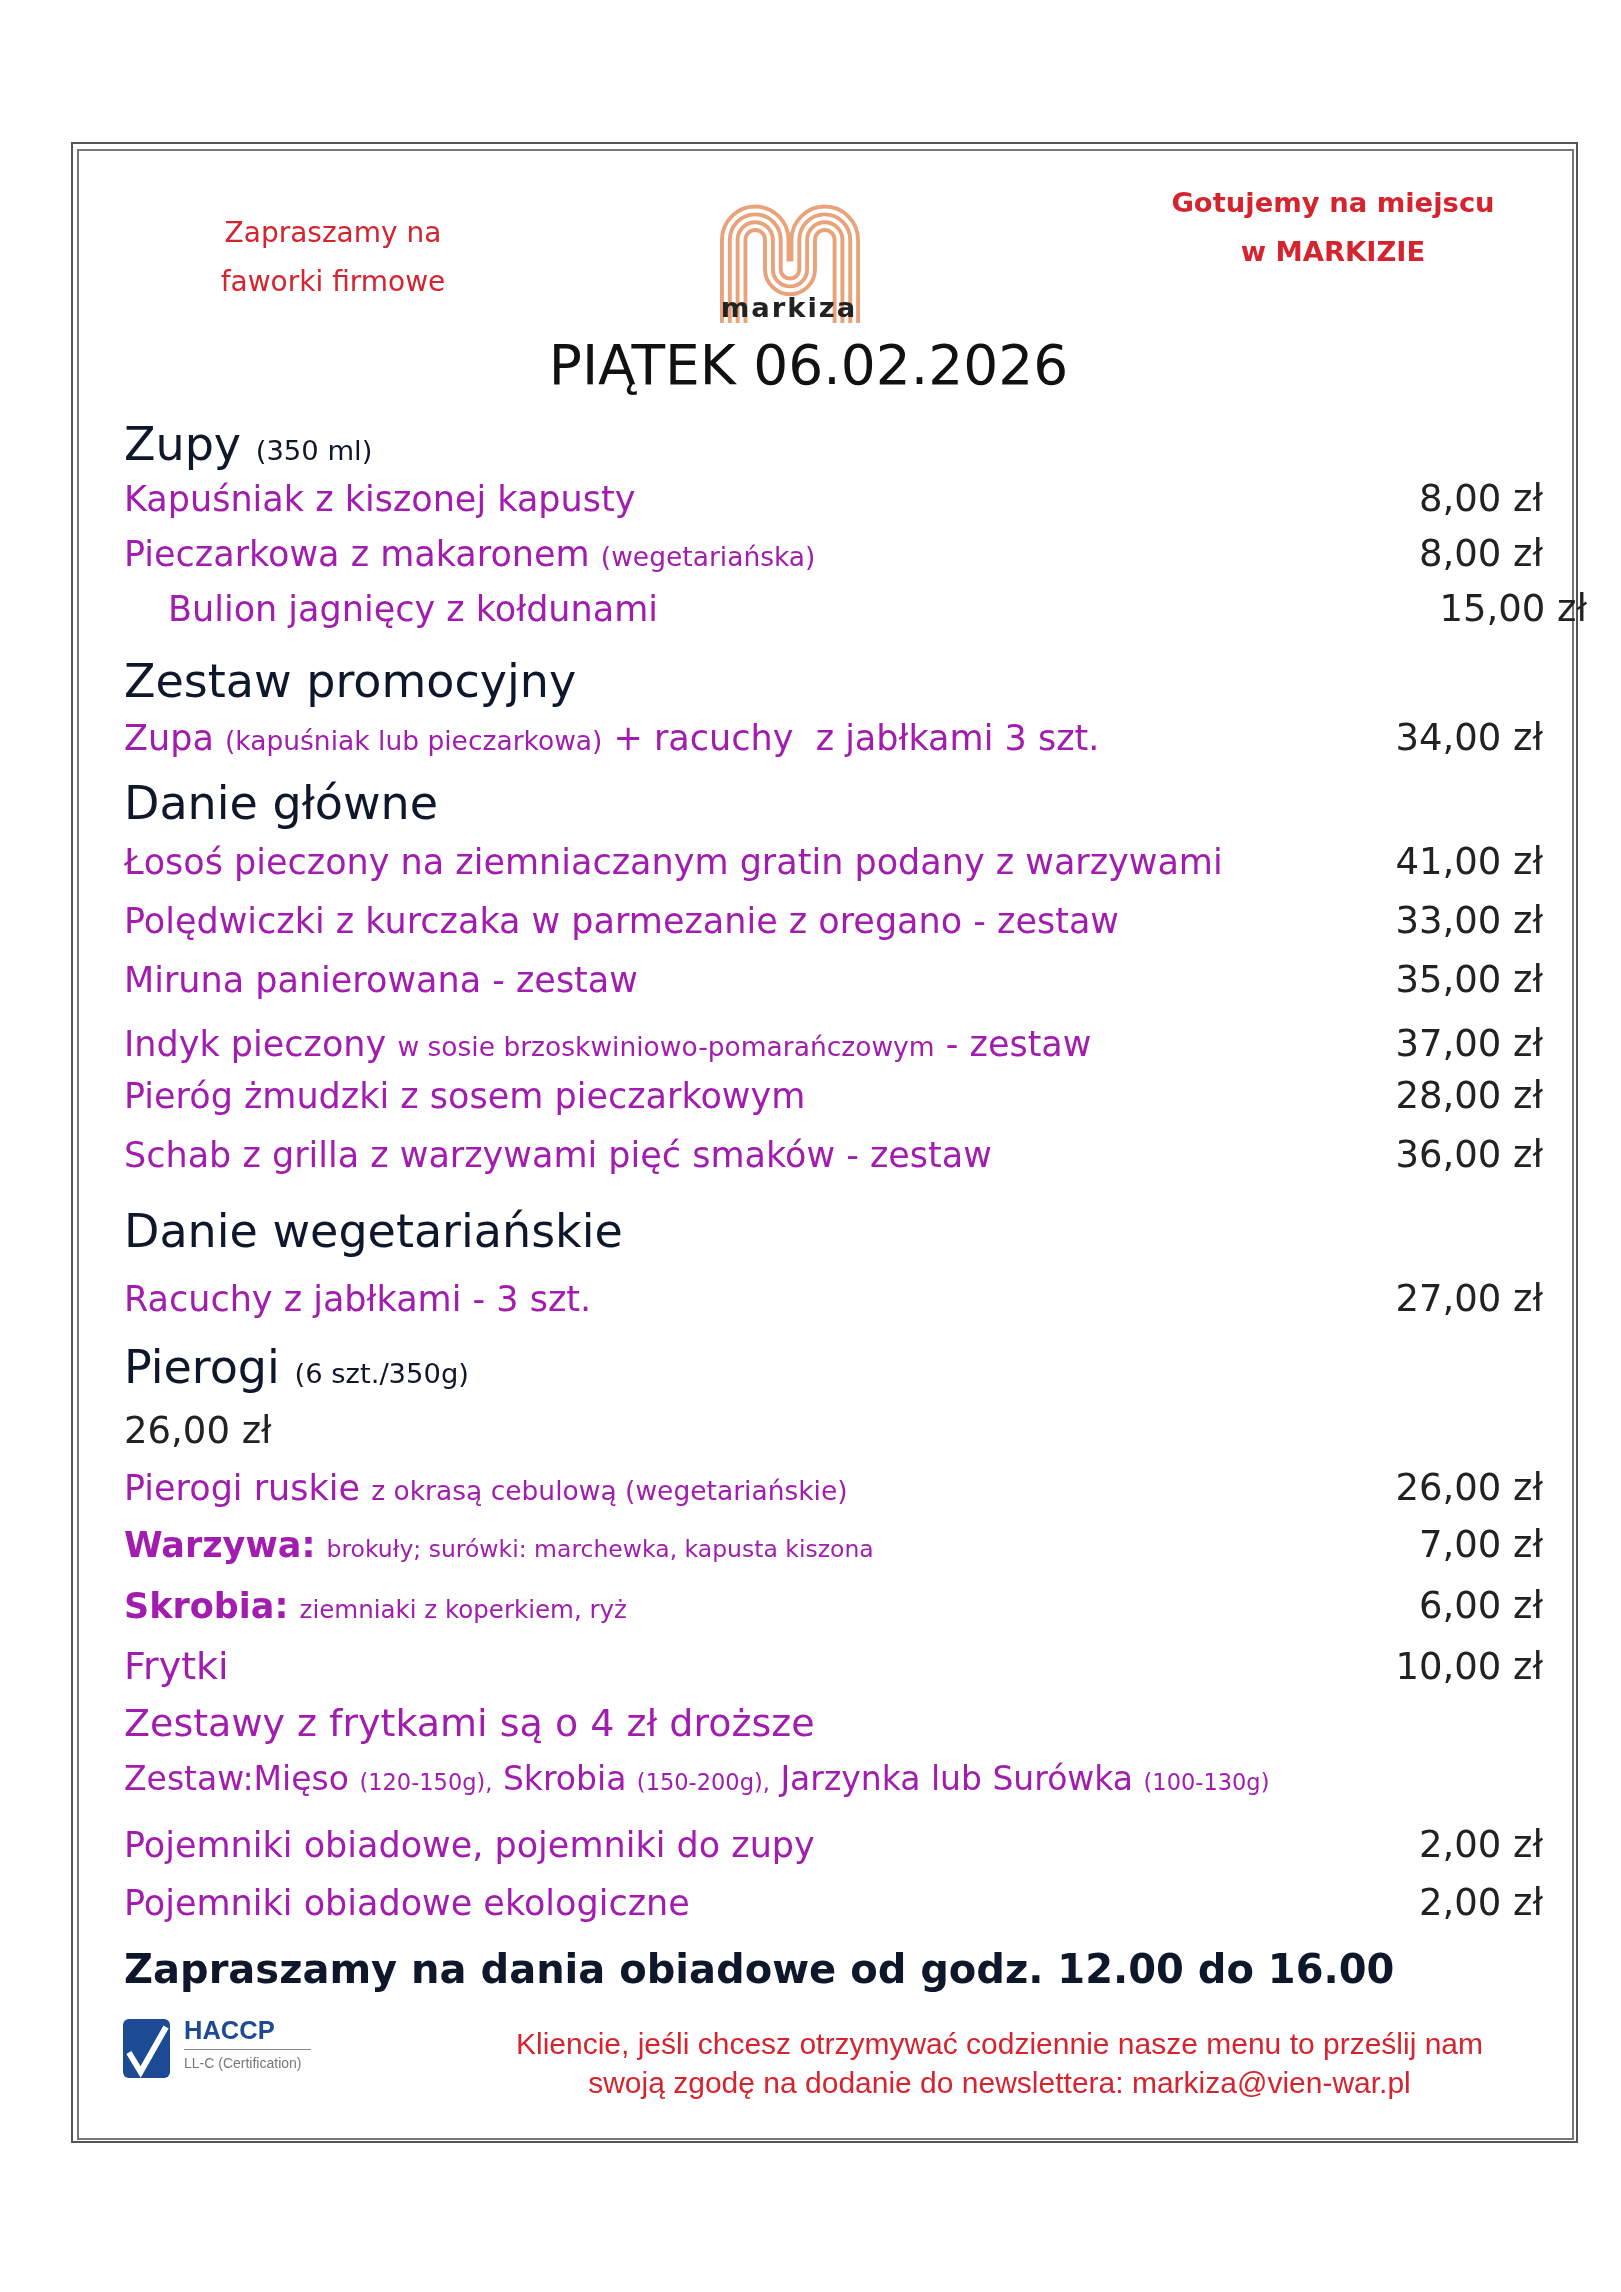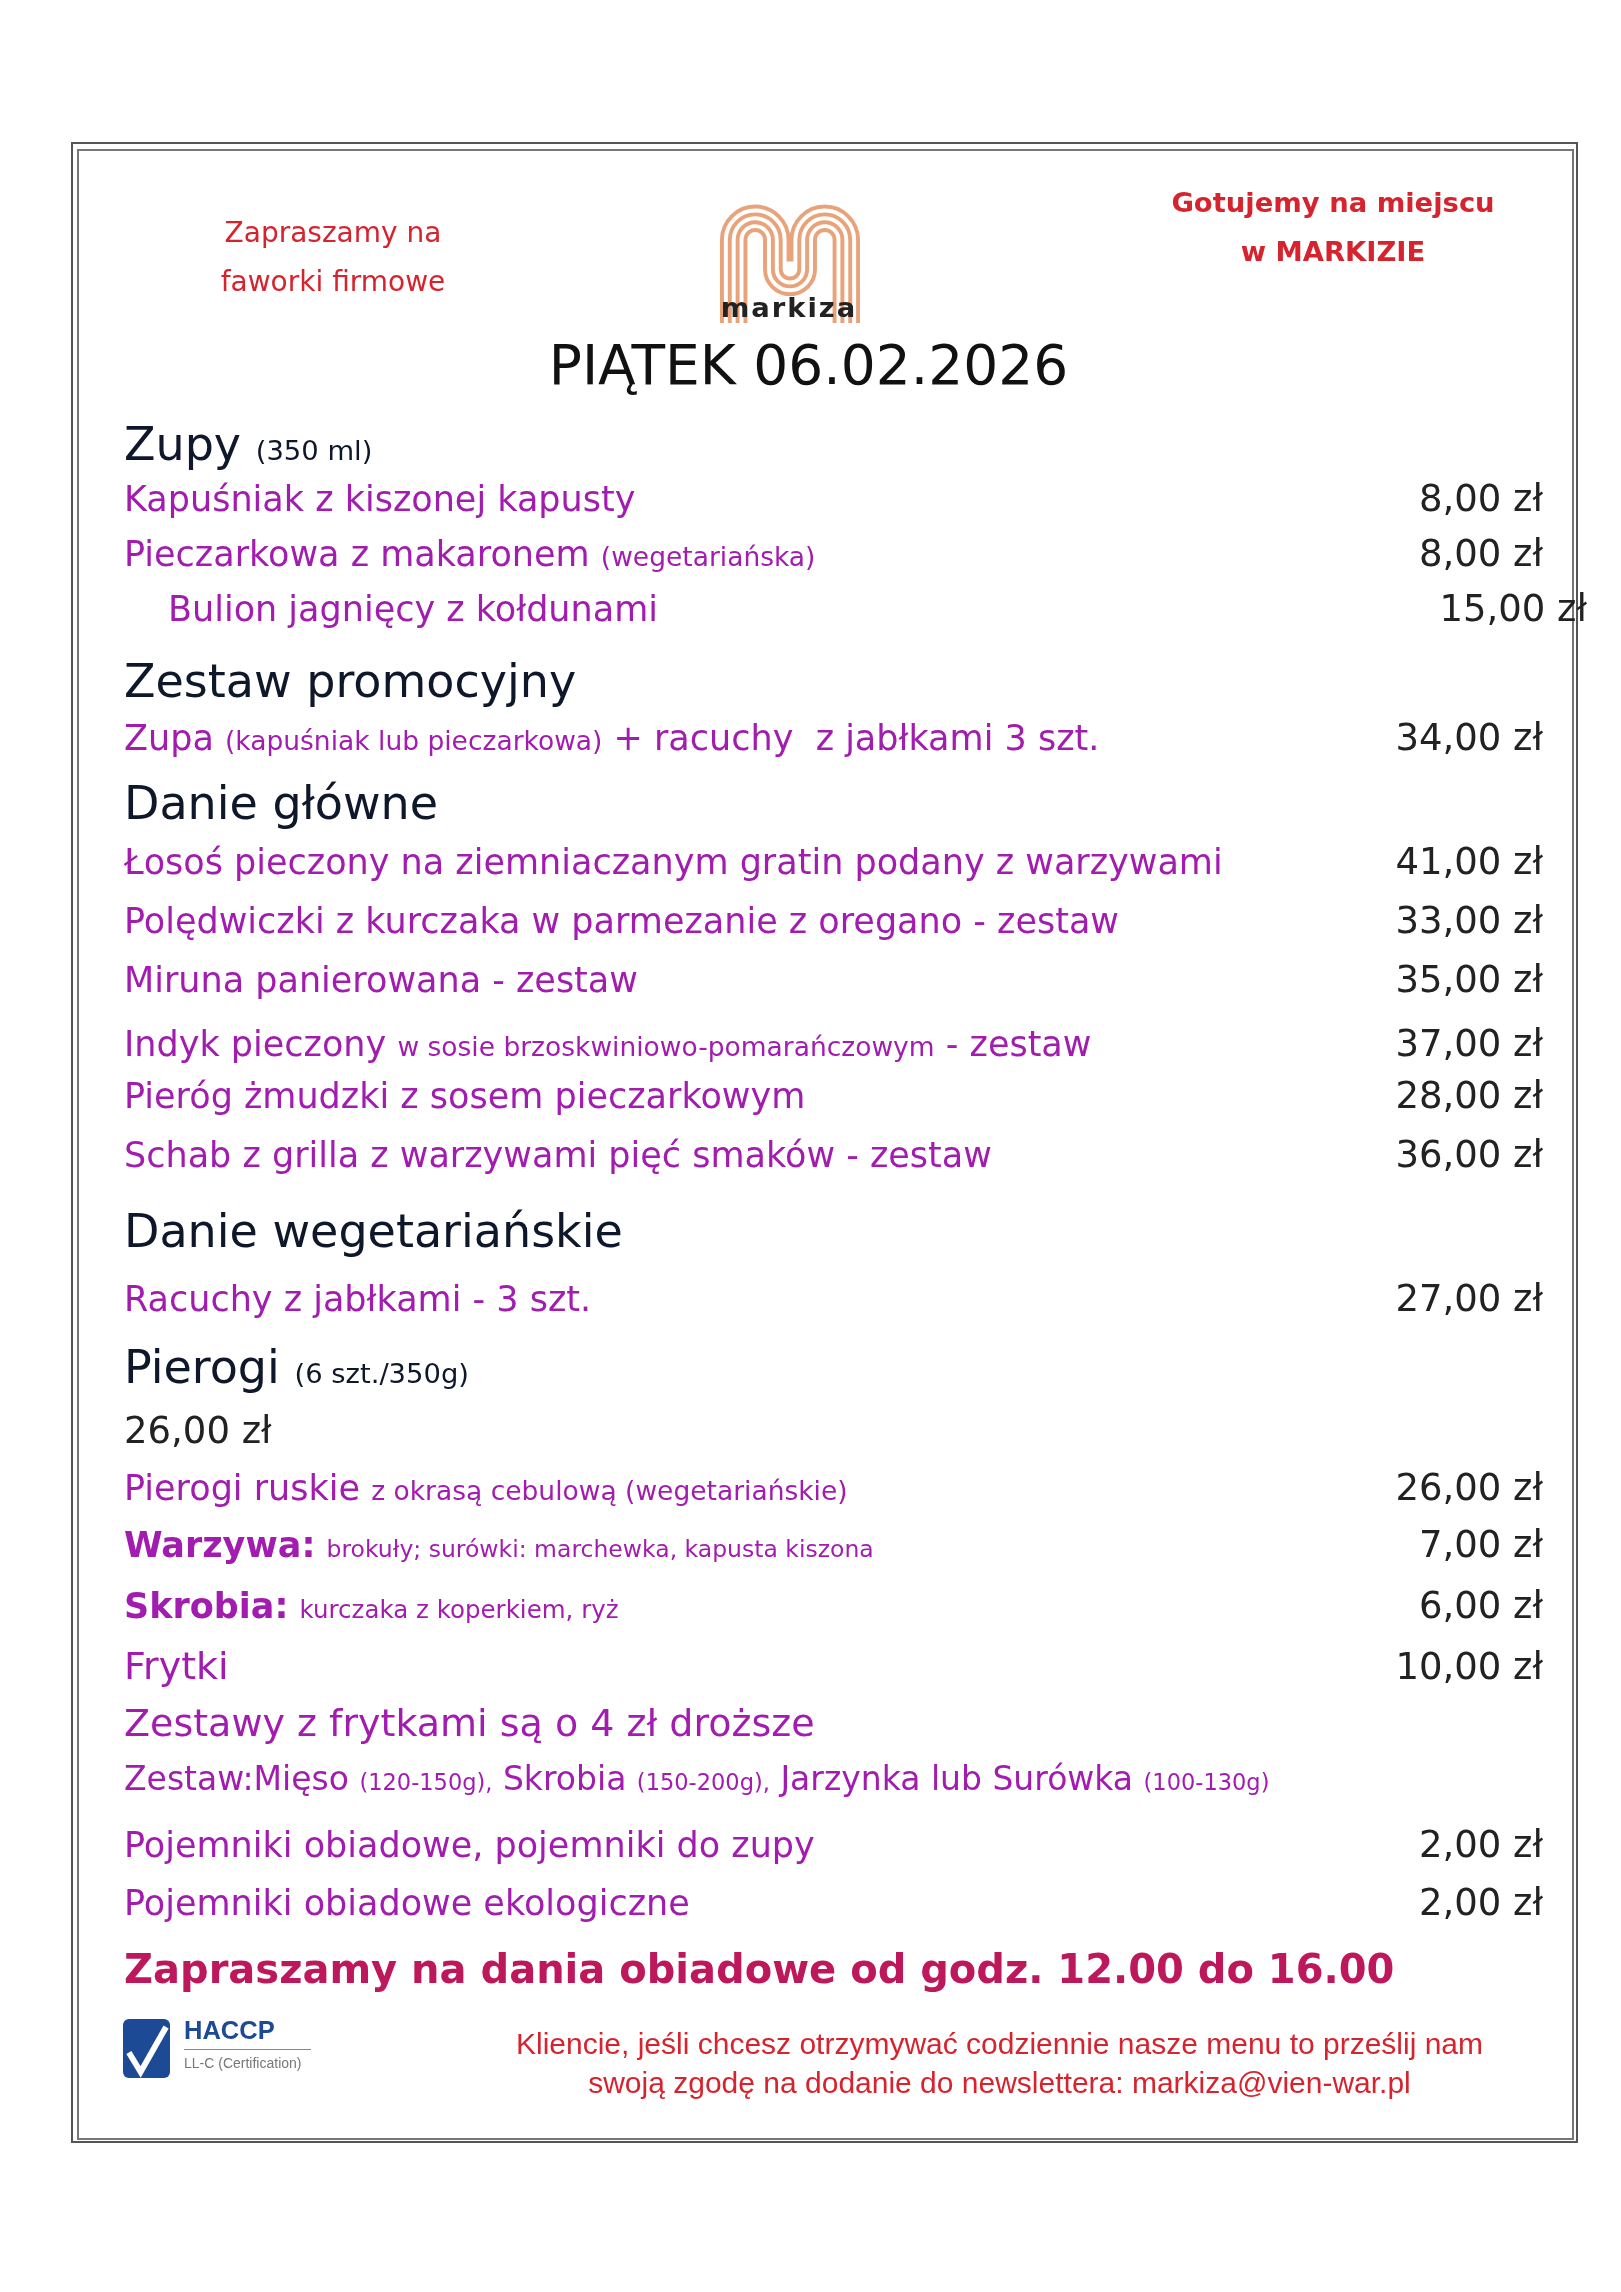--- a/index.html
+++ b/index.html
@@ -20,21 +20,21 @@
   .title { position: absolute; left: 392px; top: 333px; width: 833px; text-align: center;
            font-size: 55px; color: #111; }
   .row { position: absolute; left: 124px; width: 1419px; display: flex; align-items: baseline;
          justify-content: space-between; white-space: nowrap; }
   .row .name { font-size: 35px; color: #a21caf; }
   .row .small { font-size: 26.5px; }
   .row .price { font-size: 37px; color: #222; text-align: right; }
   .sec { position: absolute; left: 124px; white-space: nowrap; font-size: 46px; color: #0f172a; }
   .sec .small { font-size: 27.4px; }
   .bold-label { font-weight: bold; }
-  .final { position: absolute; left: 124px; top: 1946px; font-size: 40px; font-weight: bold; color: #be185d;
+  .final { position: absolute; left: 124px; top: 1946px; font-size: 40px; font-weight: bold; color: #0f172a;
            white-space: nowrap; }
   .haccp { position: absolute; left: 123px; top: 2014px; width: 196px; height: 69px; }
   .haccp-box { position: absolute; left: 0; top: 4.9px; width: 47px; height: 59px; background: #1d4a94;
                border-radius: 5.9px; }
   .haccp-title { position: absolute; left: 61px; top: 2px; font-size: 25.5px; font-weight: bold;
                  color: #1d4a94; font-family: "Liberation Sans", sans-serif; }
   .haccp-line { position: absolute; left: 61px; top: 35px; width: 127px; height: 1px; background: #888; }
   .haccp-sub { position: absolute; left: 61px; top: 41px; font-size: 14px; color: #777;
                font-family: "Liberation Sans", sans-serif; }
   .newsletter { position: absolute; left: 431px; top: 2024px; width: 1137px; text-align: center;
@@ -139,21 +139,21 @@
 <div class="row" style="top:1466px;">
   <span class="name"><span>Pierogi ruskie</span> <span class="small">z okrasą cebulową (wegetariańskie)</span></span>
   <span class="price">26,00 zł</span>
 </div>
 
 <div class="row" style="top:1523px;">
   <span class="name"><span class="bold-label">Warzywa:</span> <span class="small" style="font-size:23.5px;">brokuły; surówki: marchewka, kapusta kiszona</span></span>
   <span class="price">7,00 zł</span>
 </div>
 <div class="row" style="top:1584px;">
-  <span class="name"><span class="bold-label">Skrobia:</span> <span class="small" style="font-size:24.5px;">kurczaka z koperkiem, ryż</span></span>
+  <span class="name"><span class="bold-label">Skrobia:</span> <span class="small" style="font-size:24.5px;">ziemniaki z koperkiem, ryż</span></span>
   <span class="price">6,00 zł</span>
 </div>
 <div class="row" style="top:1644px;">
   <span class="name" style="font-size:38px;">Frytki</span>
   <span class="price">10,00 zł</span>
 </div>
 
 <div class="row" style="top:1701px;">
   <span class="name" style="font-size:38px;">Zestawy z frytkami są o 4 zł droższe</span>
 </div>

